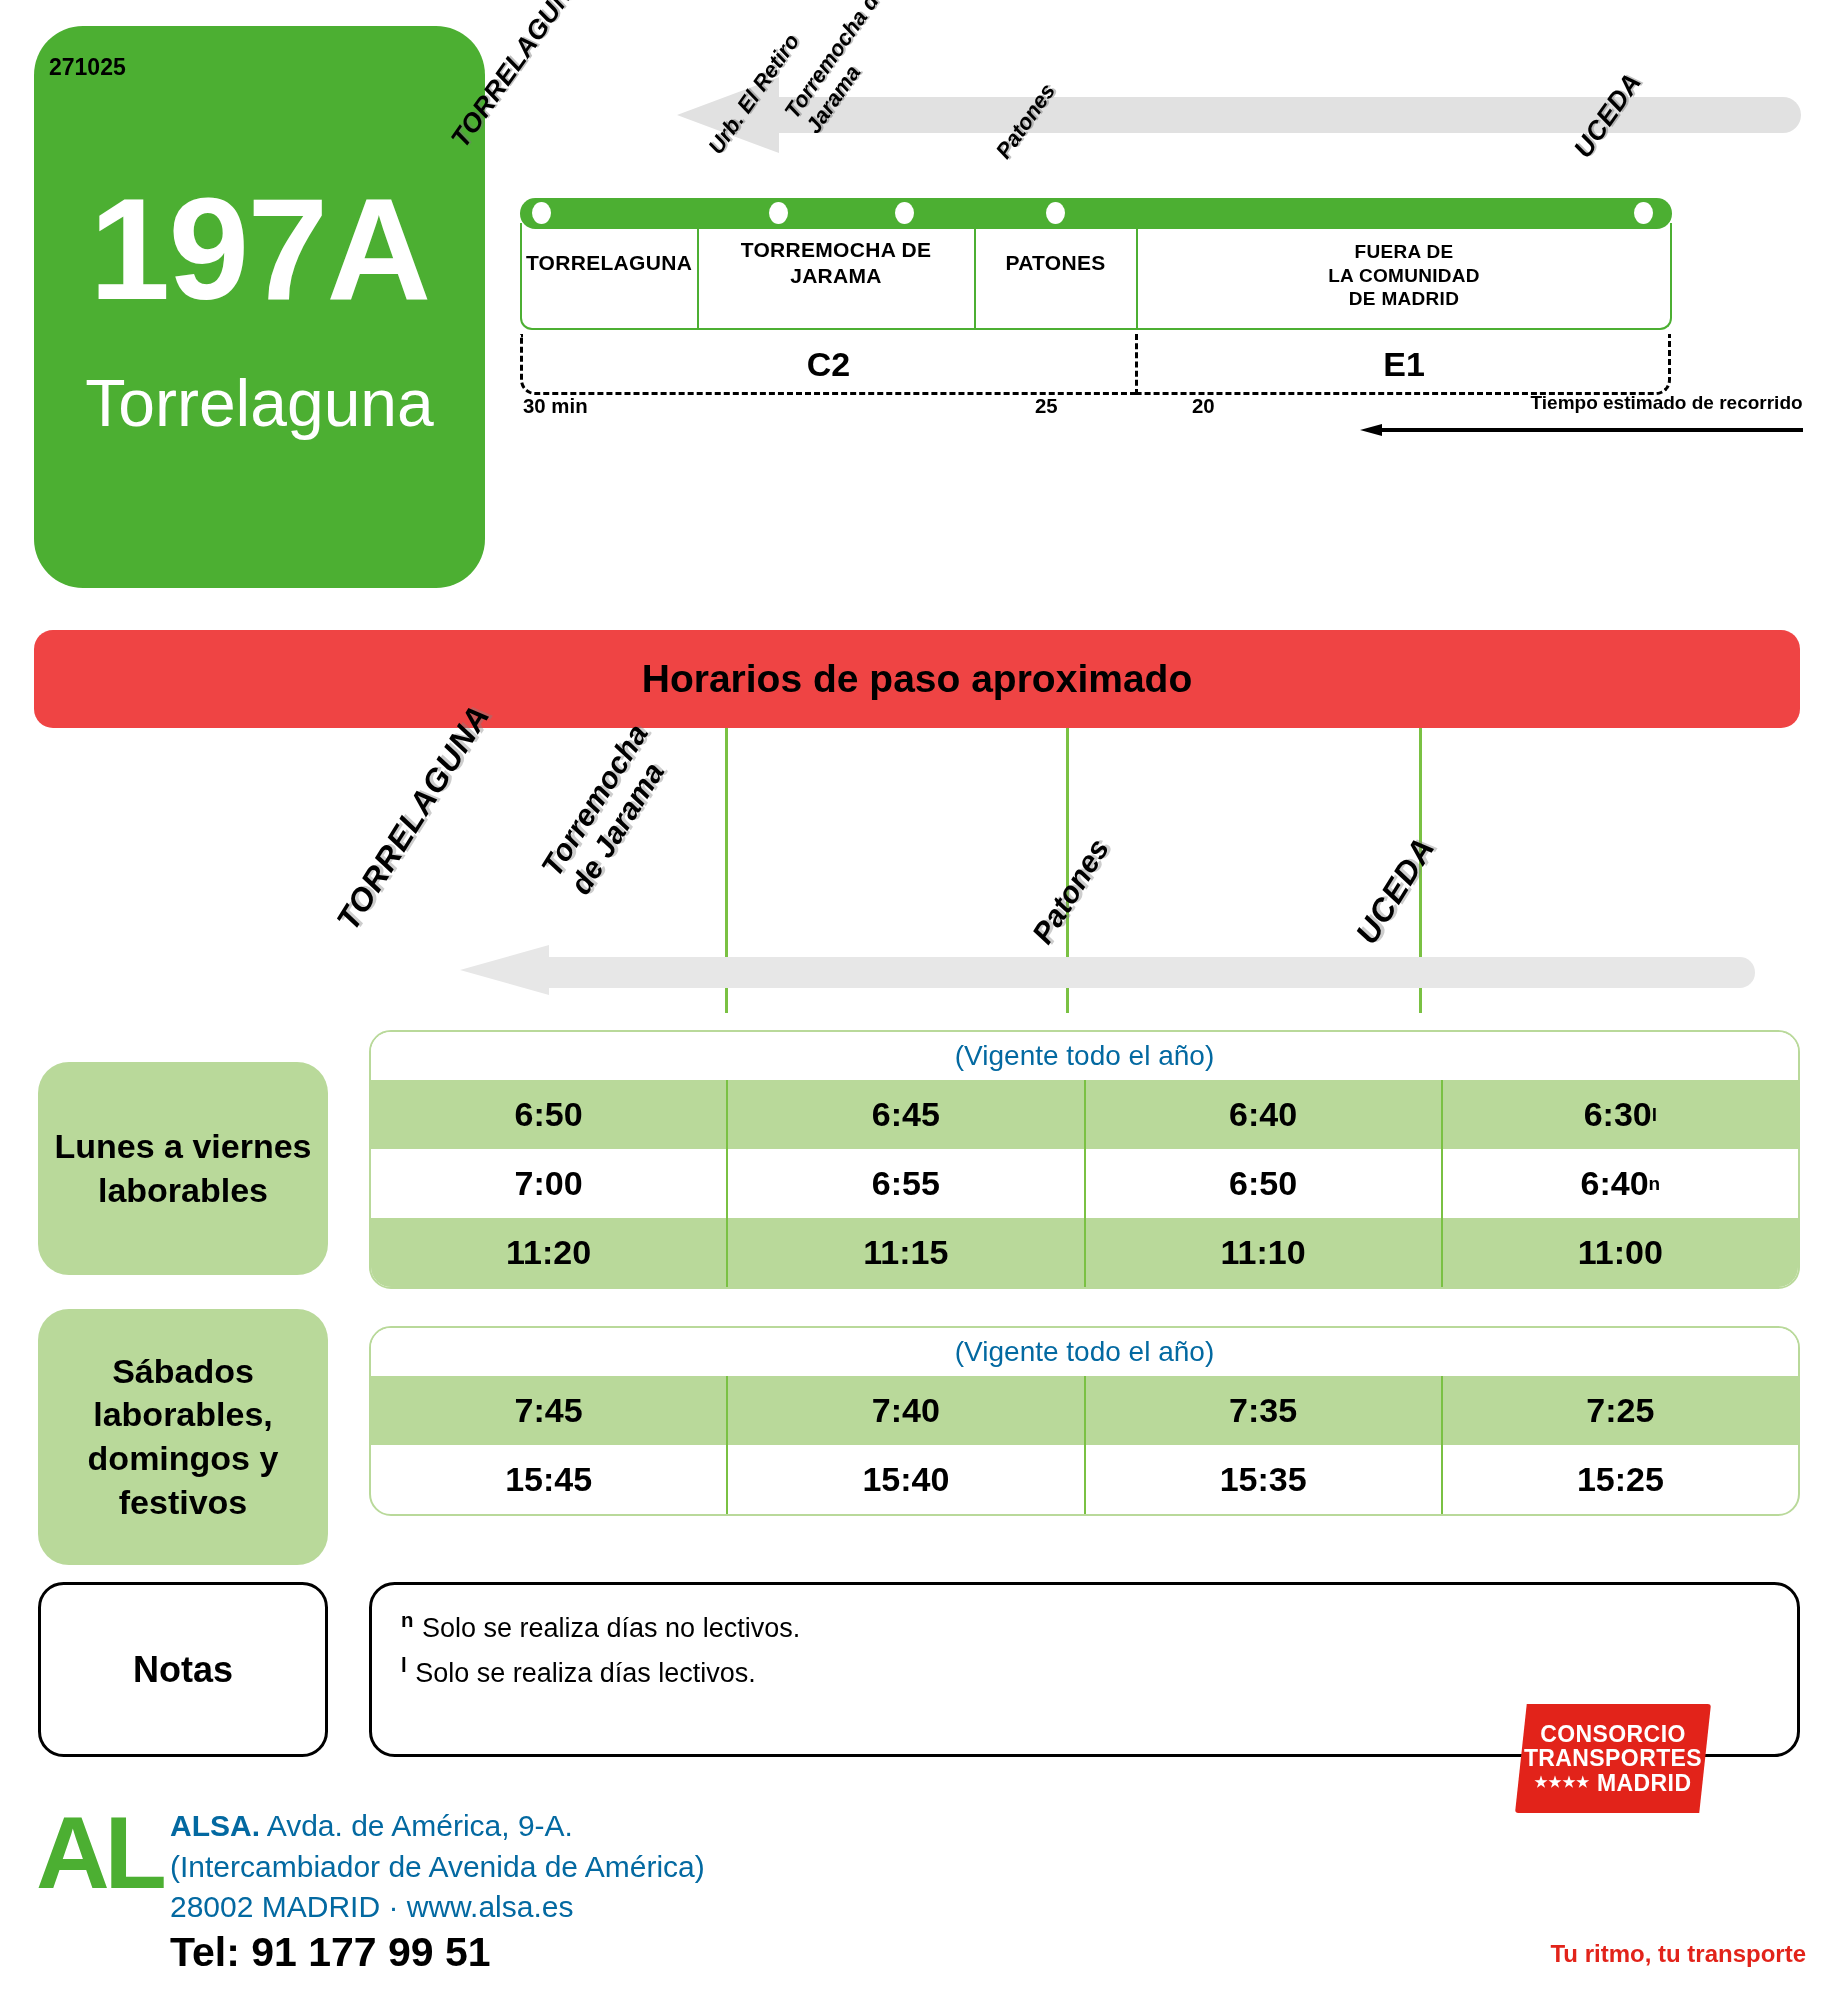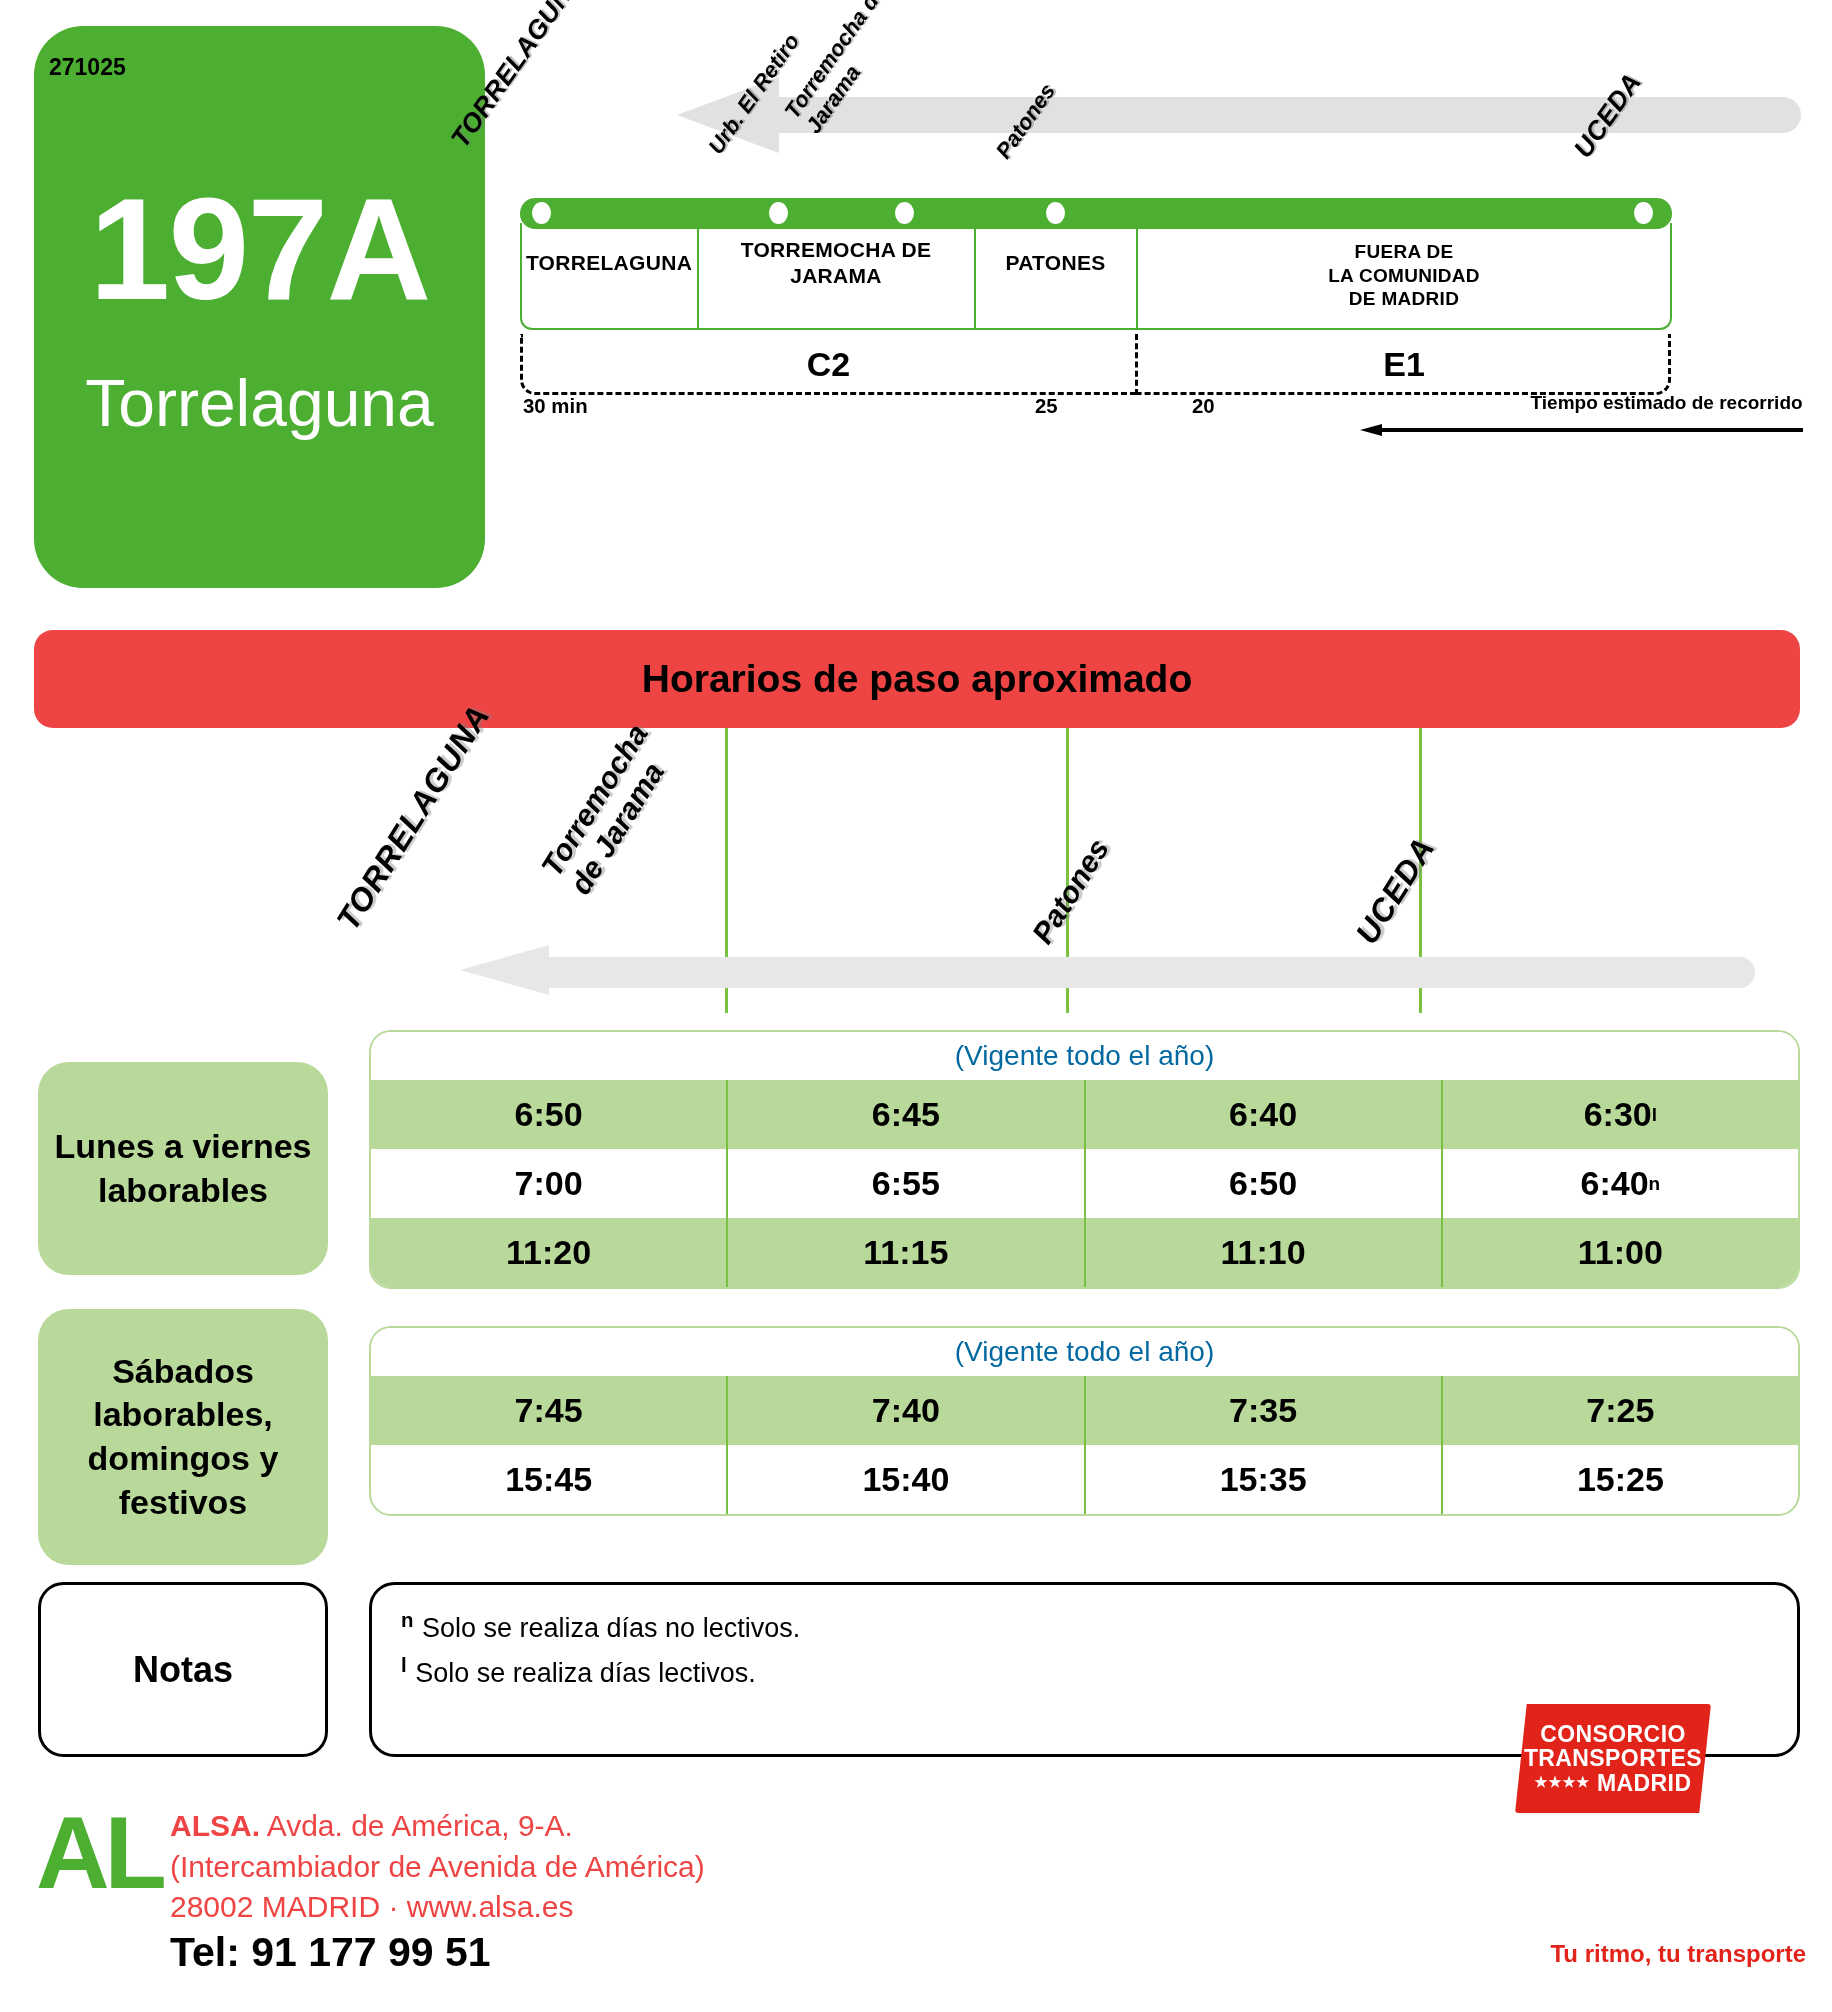--- a/index.html
+++ b/index.html
@@ -184,21 +184,21 @@
   }
   .note-line{ font-size:27px; color:#000; margin-bottom:10.2px; }
   .note-line .mk{ font-size:20.4px; font-weight:bold; vertical-align:super; margin-right:8.5px; }
 
   
   .al-logo{
     position:absolute; left:36px; top:1802px;
     font-size:102px; font-weight:bold; color:#4CAF32; line-height:1; letter-spacing:-5.1px;
   }
   .addr{ position:absolute; left:170px; top:1806px; width:852px; }
-  .addr-line{ font-size:30px; color:#ef4444; line-height:1.35; white-space:nowrap; }
+  .addr-line{ font-size:30px; color:#0369a1; line-height:1.35; white-space:nowrap; }
   .addr-line b{ font-weight:bold; }
   .tel{ position:absolute; left:170px; top:1929px; font-size:41px; font-weight:bold; color:#000; }
 
   .crtm{ position:absolute; left:1515px; top:1704px; width:196px; height:109px; }
   .crtm-shape{
     position:absolute; inset:0; background:#E2231A;
     clip-path: polygon(6% 0%, 100% 0%, 94% 100%, 0% 100%);
     border-radius:3.4px;
   }
   .crtm-txt{

